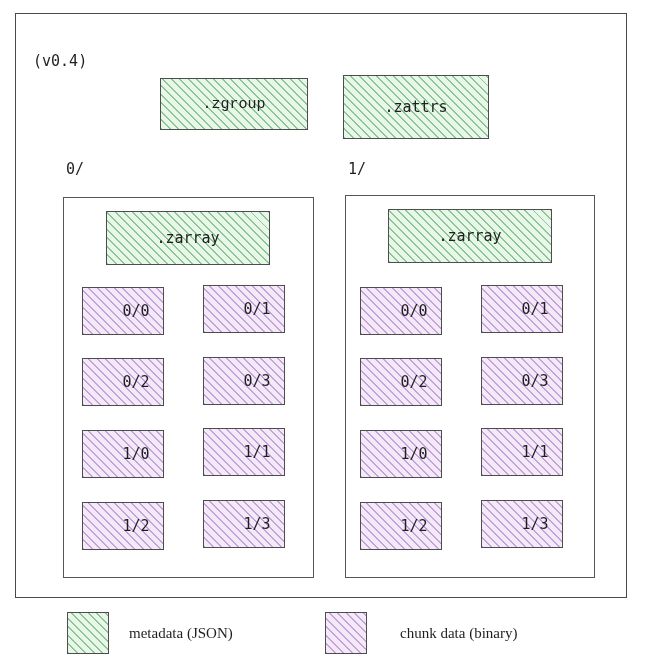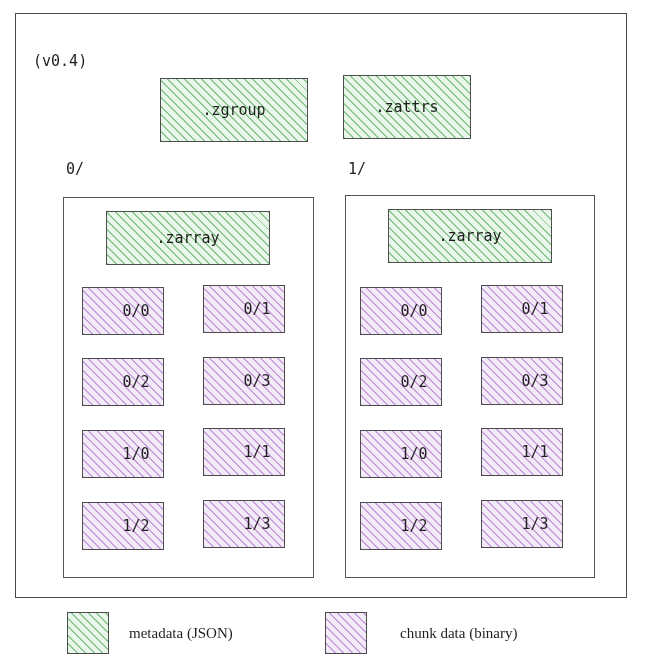--- a/index.html
+++ b/index.html
@@ -104,25 +104,25 @@
     font-family: Liberation Serif, serif;
   }
 </style>
 </head>
 <body>
 
 <div class="outer-box"></div>
 
 <div class="title"><br><span>(v0.4)</span></div>
 
-<div class="box meta" style="left:160px; top:78px; width:148px; height:64px;">
+<div class="box meta" style="left:160px; top:78px; width:148px; height:52px;font-family:Liberation Mono, monospace;">
   <span>.zgroup</span>
 </div>
 
-<div class="box meta" style="left:343px; top:75px; width:128px; height:64px;align-items:center;">
+<div class="box meta" style="left:343px; top:75px; width:146px; height:64px;align-items:center;">
   <span>.zattrs</span>
 </div>
 
 <div class="group-label" style="left:66px; top:160px;">0/</div>
 
 <div class="group-box" style="left:63px; top:197px; width:251px; height:381px;"></div>
 
 <div class="box meta" style="left:106px; top:211px; width:164px; height:54px;">
   <span>.zarray</span>
 </div>

